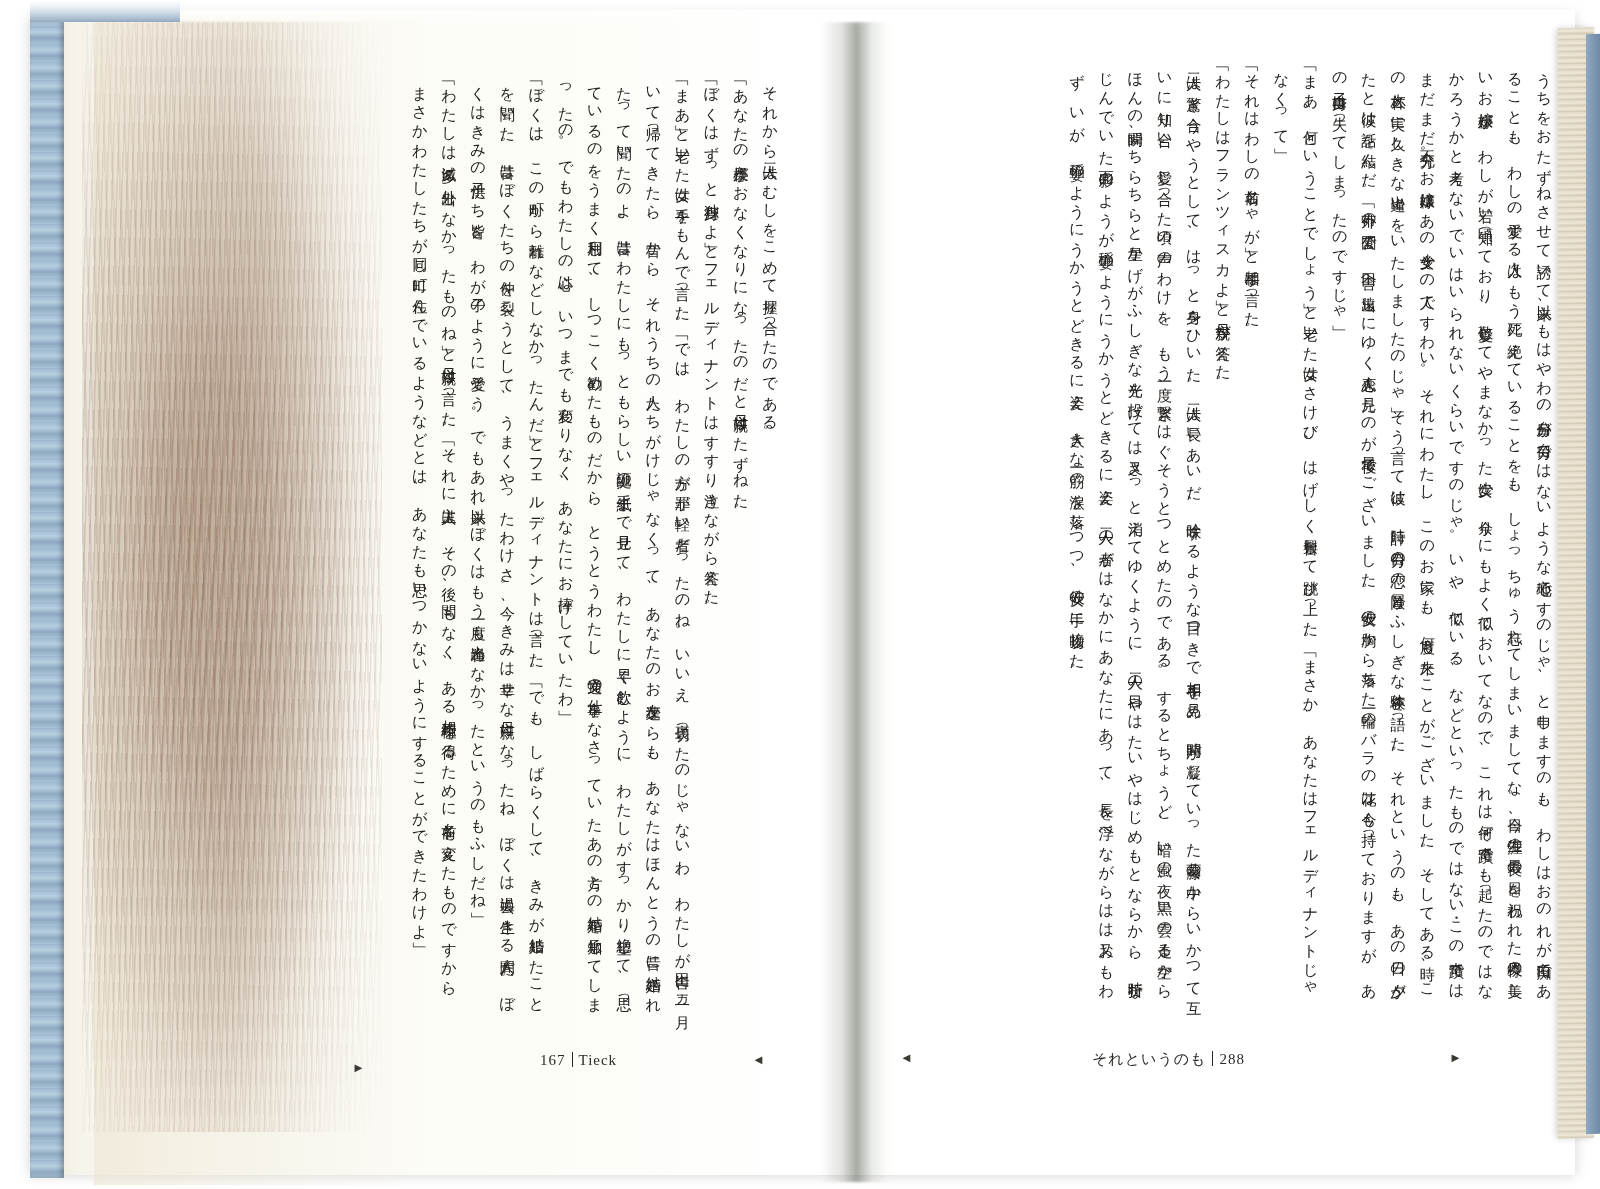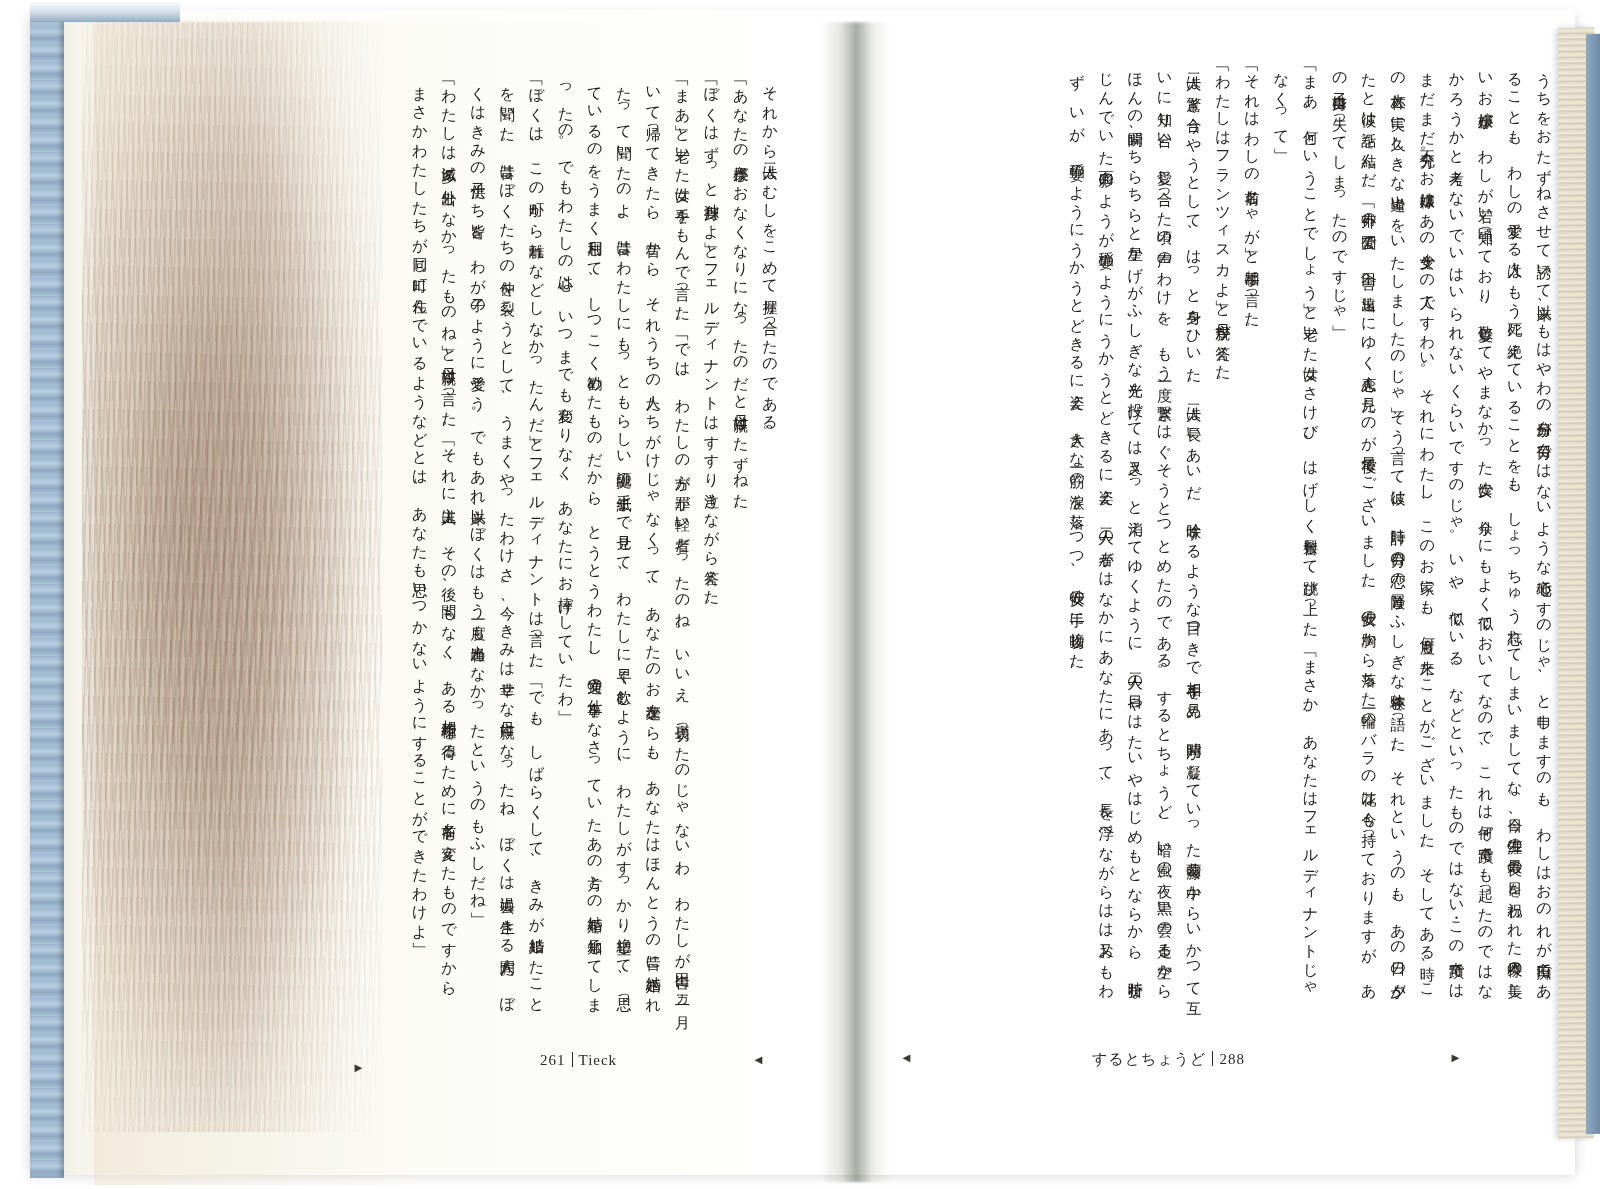--- a/index.html
+++ b/index.html
@@ -237,25 +237,25 @@
 「ぼくは、この町から離れなどしなかったんだ」とフェルディナントは言った。「でも、しばらくして、きみが結婚したことを聞いた。昔はぼくたちの仲を裂こうとして、うまくやったわけさ。今、きみは幸せな母親になったね、ぼくは過去に生きる人間だ。ぼくはきみの子供たち皆を、わが子のように愛そう。でもあれ以来、ぼくはもう一度も出逢わなかったというのもふしだね」
 「わたしは滅多に外出しなかったものね」と母親は言った。「それに主人は、その後、間もなく、ある相続権を得るために名前を変えたものですから、まさかわたしたちが同じ町に住んでいるようなどとは、あなたも思いつかないようにすることができたわけよ」</div>
 
   <div class="text-block" id="right-text">うちをおたずねさせて誘いて以来、もはやわの自分が自分ではないような心地ですのじゃ、と申しますのも、わしはおのれが白痴であることも、わしの愛する人々はもう死に絶えていることをも、しょっちゅう忘れてしまいましてな。今日、生涯の最良の日を祝われた奥様の美しいお嬢様が、わしが若い頃知っており、敬愛してやまなかった少女に、余りにもよく似ておいてなので、これは何ぞ奇蹟でも起ったのではなかろうかと考えないでいはいられないくらいですのじゃ。いや、似ている、などといったものではない・この奇蹟ではまだまだ不充分。お嬢様はあの少女その人ですわい。それにわたし、このお家にも、何度も来たことがございました。そしてある時、この大杯と実に久しきな出逢いをいたしましたのじゃ」そう言って彼は、時計に自分の恋の冒険とふしぎな体験を語った。それというのも、あの日の夕がたと彼は話を結んだ。「市外の公園で、田舎へ遠出しにゆく恋人を見たのが最後でございました。彼女の胸から落ちた一輪のバラの花は今も持っておりますが、あの子自身は失ってしまったのですじゃ」
 「まあ、何ということでしょう」と老いた女はさけび、はげしく興奮して跳び上った。「まさか、あなたはフェルディナントじゃなくって」
 「それはわしの名前じゃが」と相手は言った。
 「わたしはフランツィスカよ」と母親が答えた。
 二人は驚き合うやうとして、はっと身をひいた。二人は長いあいだ、吟味するような目つきで相手を見め、時間が凝していった葛藤の中からいかつて互いに知り合い、愛し合った頃の声のわけを、もう一度、繋ぎはぐそうとつとめたのである。するとちょうど、暗い嵐の夜、黒い雲の走る空からほんの瞬間、ちらちらと星かげがふしぎな光を投げては又さっと消えてゆくように、二人の目やはたいやはじめもとならから、時折なじんでいた面影のようが稲妻のようにうかうとどきるに姿え、二人の者がはなかにあなたにあって、長を浮べながらはは又おもわず、いが、稲妻のようにうかうとどきるに姿え、大きな一筋の涙を落しつつ、彼女の手に接吻した。</div>
 
   <div class="folio" id="left-folio">
-    <span>261</span><span class="rule"></span><span>Tieck</span>
+    <span>167</span><span class="rule"></span><span>Tieck</span>
   </div>
 
   <div class="folio" id="right-folio">
-    <span>するとちょうど</span><span class="rule"></span><span>288</span>
+    <span>それというのも</span><span class="rule"></span><span>288</span>
   </div>
 
   <div class="page-marker" id="marker-a">►</div>
   <div class="page-marker" id="marker-b">◄</div>
   <div class="page-marker" id="marker-c">◄</div>
   <div class="page-marker" id="marker-d">►</div>
 
   <div class="top-shadow"></div>
 </div>
 

